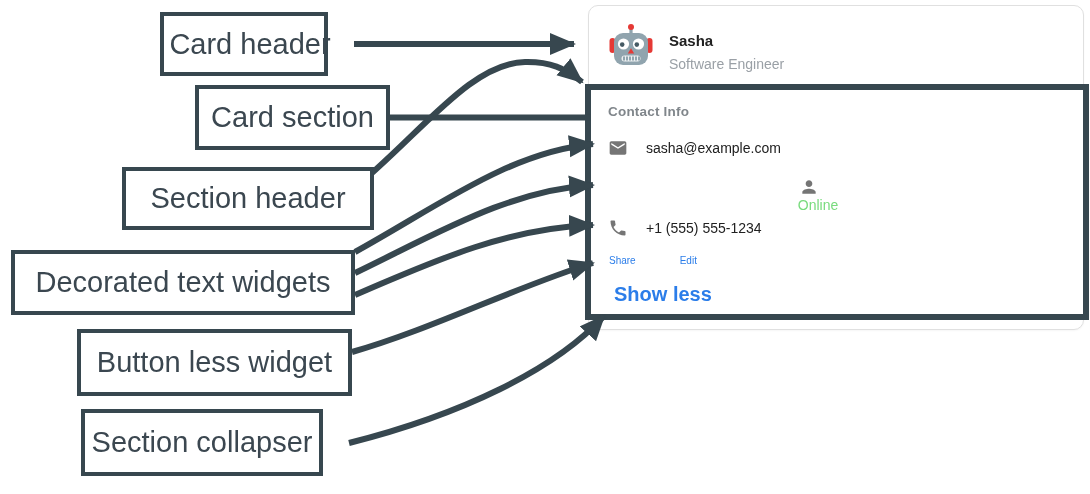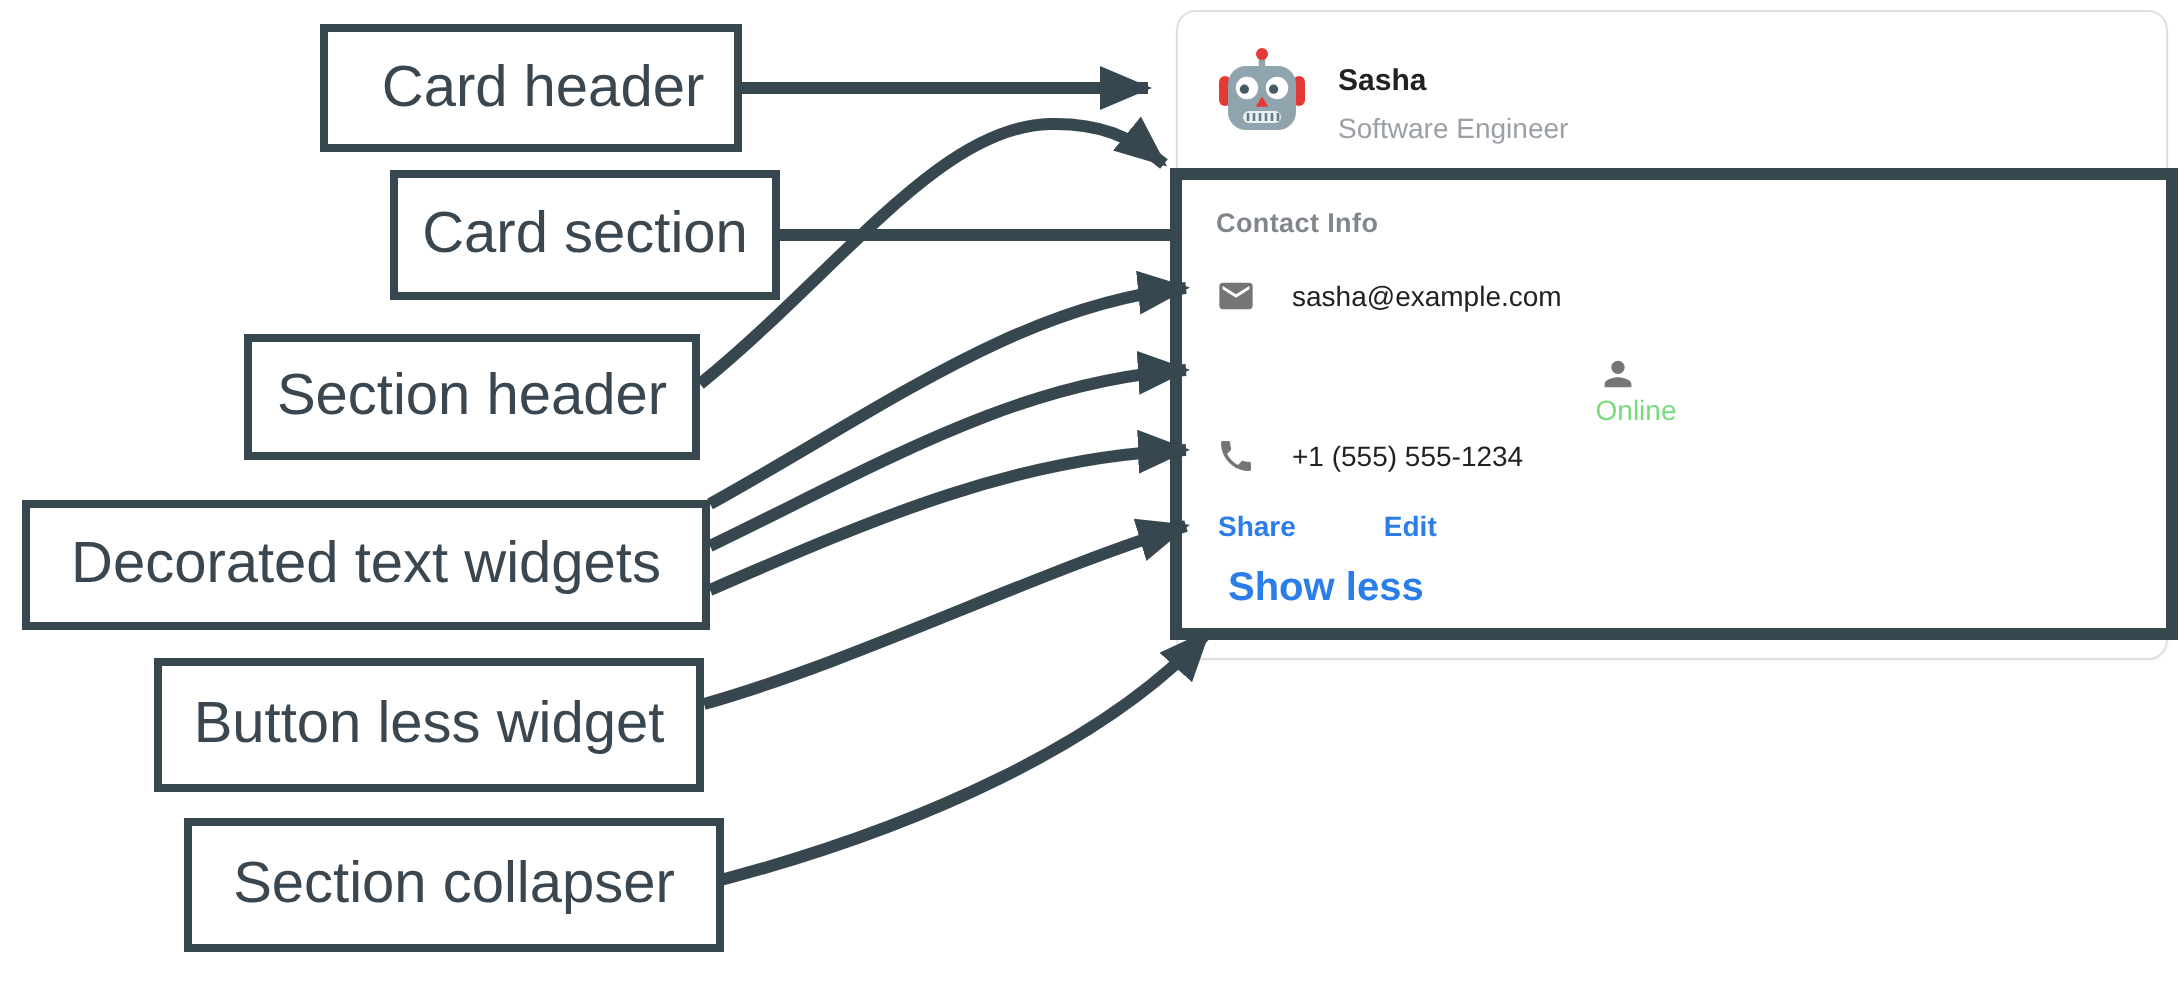--- a/index.html
+++ b/index.html
@@ -4,26 +4,26 @@
 <style>
   * { margin:0; padding:0; box-sizing:border-box; }
   html,body { width:1090px; height:494px; background:#ffffff; overflow:hidden;
               font-family:"Liberation Sans", sans-serif; }
   #stage { position:relative; width:1090px; height:494px; background:#ffffff; }
 
   
   .ann-label { position:absolute; background:#ffffff; border:4px solid #37474f;
                color:#3b4750; font-size:29px; display:flex; align-items:center;
                justify-content:center; z-index:3; white-space:nowrap; }
-  #lbl-card-header      { left:160px; top:12px;  width:211px; height:64px;padding-left:12px; }
+  #lbl-card-header      { left:160px; top:12px;  width:168px; height:64px;padding-left:12px; }
   #lbl-card-section     { left:159px; top:85px;  width:195px; height:65px;margin-left:36px; }
-  #lbl-section-header   { left:122px; top:167px; width:228px; height:63px; }
+  #lbl-section-header   { left:122px; top:167px; width:252px; height:63px; }
   #lbl-decorated-text   { left:11px;  top:250px; width:344px; height:65px; }
   #lbl-button-list      { left:77px;  top:329px; width:275px; height:67px; }
-  #lbl-section-collapser{ left:92px;  top:409px; width:270px; height:67px; }
+  #lbl-section-collapser{ left:81px;  top:409px; width:242px; height:67px; }
 
   
   #arrows { position:absolute; left:0; top:0; z-index:2; pointer-events:none; }
 
   
   #card { position:absolute; left:588px; top:5px; width:496px; height:325px;
           background:#ffffff; border:1px solid #e0e0e0; border-radius:10px;
           box-shadow:0 1px 2px rgba(0,0,0,0.04); z-index:1; }
   #card .avatar { position:absolute; left:20px; top:16px; width:44px; height:46px; }
   #card .name   { position:absolute; left:80px; top:26px; font-size:15px;
@@ -34,21 +34,21 @@
                   font-weight:600; color:#80868b; letter-spacing:0.2px; }
   .dt-row { position:absolute; left:19px; width:420px; height:22px;
             display:flex; align-items:center; }
   .dt-row .ic   { width:20px; height:20px; margin-right:18px; flex:0 0 auto; }
   .dt-row .txt  { font-size:14px; color:#212121; }
   #row-email { top:131px; }
   #row-status{ top:171px;flex-direction:column; }
   #row-phone { top:211px; }
   #row-status .txt { color:#78db7d; }
   .btn-row { position:absolute; left:20px; top:249px; display:flex; gap:44px; }
-  .text-btn { font-size:14px; font-weight:700; color:#2b7de9; cursor:pointer;
+  .text-btn { font-size:10px; font-weight:400; color:#2b7de9; cursor:pointer;
               background:none; border:none; font-family:inherit; }
   #show-less { position:absolute; left:25px; top:277px; font-size:20px;
                font-weight:700; color:#2b7de9; cursor:pointer; }
 </style>
 </head>
 <body>
 
 <div id="stage">
 
   <div id="card">

